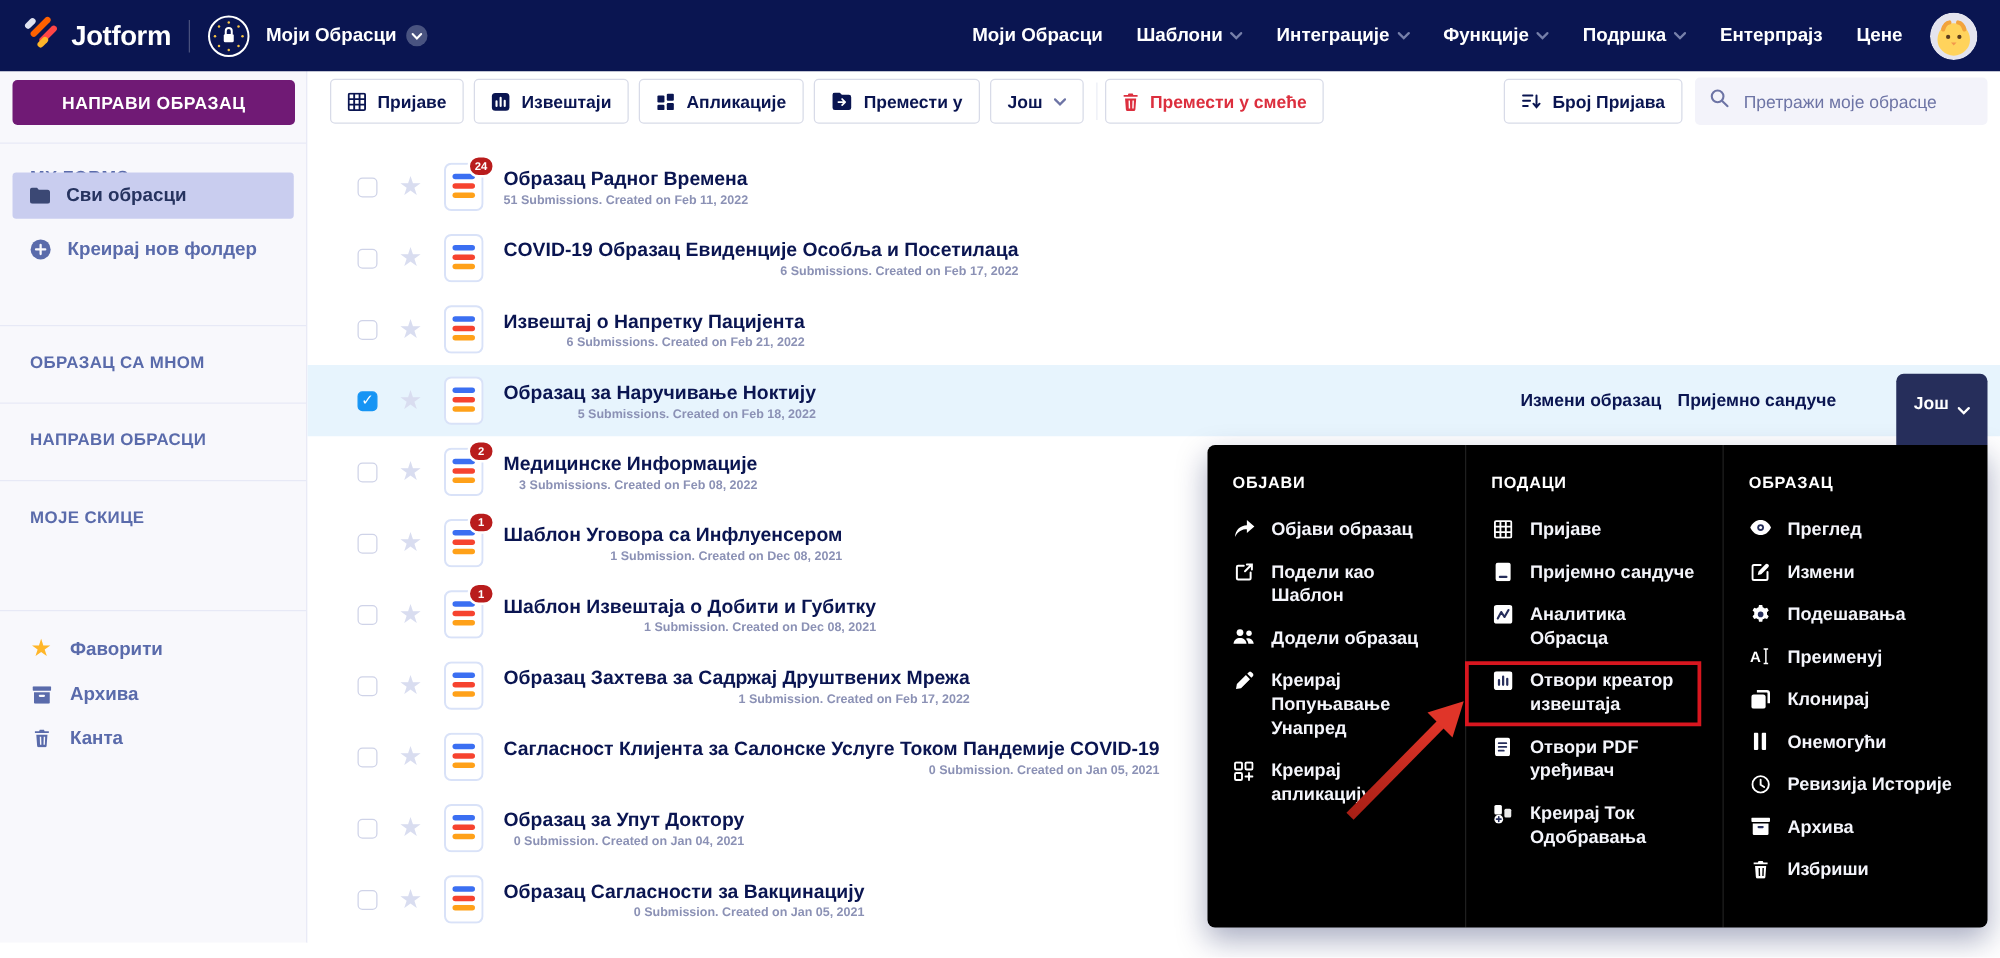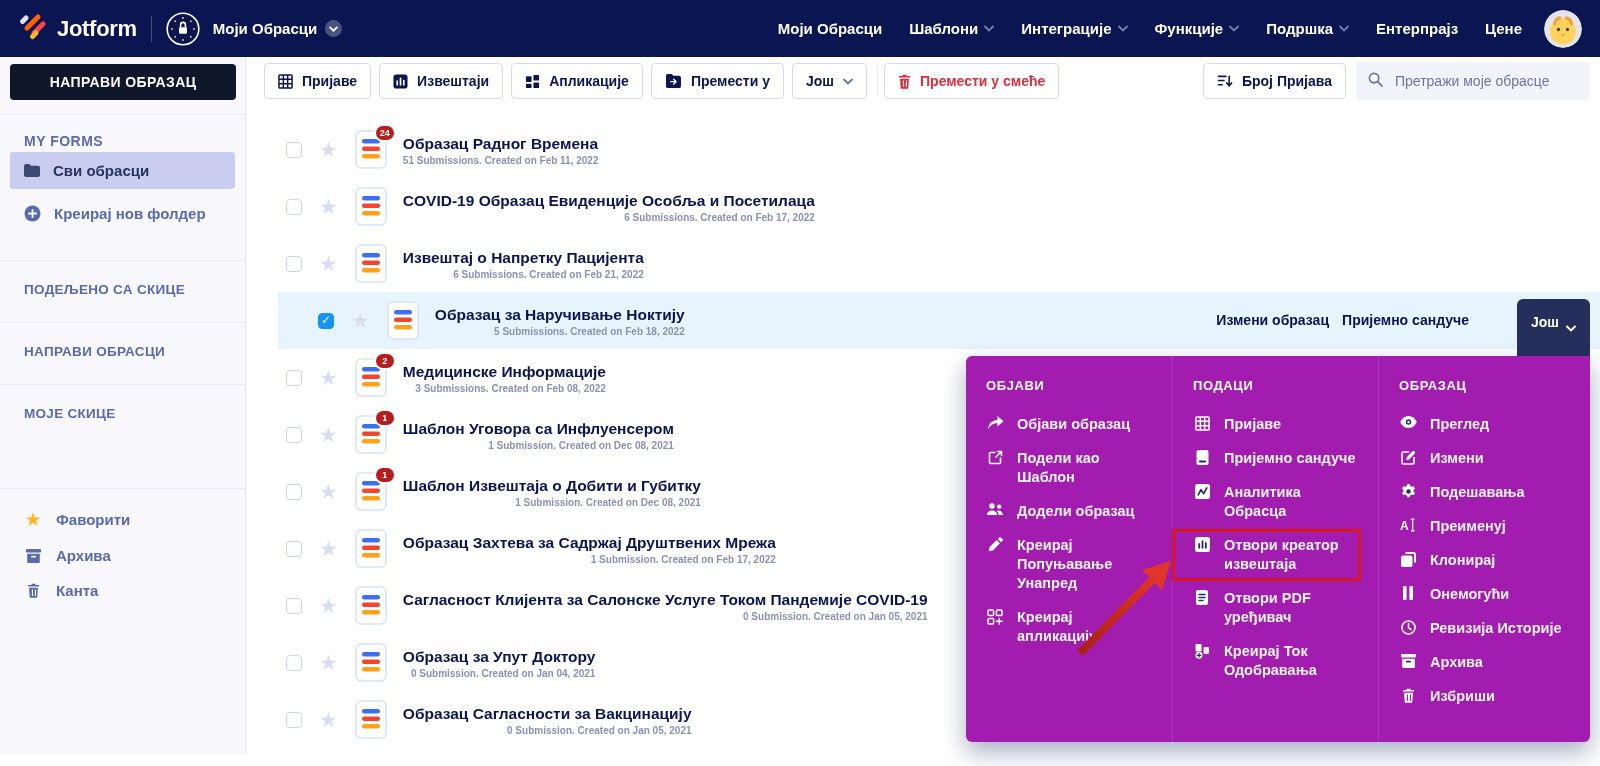--- a/index.html
+++ b/index.html
@@ -18,26 +18,26 @@
   .ws-caret{width:17px;height:17px;border-radius:50%;background:#495380;display:flex;align-items:center;justify-content:center;}
   .nav-spacer{flex:1;}
   .nav-links{display:flex;align-items:center;gap:27px;margin-right:22px;}
   .nav-link{color:#fff;font-size:15px;font-weight:600;display:flex;align-items:center;gap:6px;cursor:pointer;white-space:nowrap;}
   .nav-link svg{opacity:.75;}
   .avatar{width:38px;height:38px;border-radius:50%;overflow:hidden;cursor:pointer;flex:none;}
 
   
   .sidebar{position:absolute;top:57px;left:0;width:246px;bottom:0;background:#f8f8fc;
            border-right:1px solid #e3e5f3;box-sizing:border-box;}
-  .create-btn{position:absolute;top:7px;left:10px;width:226px;height:36px;background:#0f172a;
+  .create-btn{position:absolute;top:7px;left:10px;width:226px;height:36px;background:#701a75;
               border:none;border-radius:4px;color:#fff;font-size:14px;font-weight:700;letter-spacing:.4px;
               cursor:pointer;font-family:inherit;}
   .sb-divider{position:absolute;left:0;right:0;height:1px;background:#e7e9f6;}
   .sb-group{position:absolute;left:24px;top:76px;color:#5a6bab;font-size:14px;font-weight:700;letter-spacing:.5px;}
-  .sb-items{position:absolute;top:95px;left:10px;right:10px;}
+  .sb-items{position:absolute;top:81px;left:10px;right:10px;}
   .sb-item{display:flex;align-items:center;gap:13px;height:37px;padding:0 14px;border-radius:3px;
            color:#5a6bab;font-size:15px;font-weight:600;cursor:pointer;margin-bottom:6px;}
   .sb-item.active{background:#c9cdef;color:#26335f;}
   .sb-sections{position:absolute;top:203px;left:0;right:0;}
   .sb-section{position:relative;height:62px;}
   .sb-section .lbl{position:absolute;left:24px;top:22px;color:#5a6bab;font-size:13.5px;font-weight:700;letter-spacing:.3px;cursor:pointer;}
   .sb-section .line{position:absolute;left:0;right:0;top:0;height:1px;background:#e7e9f6;}
   .sb-footer{position:absolute;top:431px;left:0;right:0;}
   .sb-footer .line{height:1px;background:#e7e9f6;margin-bottom:12px;}
   .sb-foot-item{display:flex;align-items:center;gap:14px;padding:9px 24px;color:#5a6bab;
@@ -58,21 +58,21 @@
   .tb-spacer{flex:1;}
   .search-box{display:flex;align-items:center;gap:10px;width:234px;height:38px;background:#f3f3fa;
               border-radius:4px;padding:0 12px;box-sizing:border-box;color:#6d74a5;}
   .search-box input{border:none;background:transparent;outline:none;font-size:14px;color:#3c436f;
                     font-family:inherit;width:100%;}
   .search-box input::placeholder{color:#6d74a5;}
 
   
   .form-list{position:absolute;top:64px;left:0;right:0;}
   .form-row{position:relative;height:57px;display:flex;align-items:center;padding-left:40px;cursor:pointer;}
-  .form-row.selected{background:#e7f4fd;margin-left:32px;}
+  .form-row.selected{background:#e7f4fd;}
   .chk{width:16px;height:16px;border:1.5px solid #cfd3e8;border-radius:4px;background:#fff;
        box-sizing:border-box;flex:none;cursor:pointer;}
   .chk.checked{background:#1694f4;border-color:#1694f4;position:relative;}
   .chk.checked::after{content:"✓";position:absolute;left:2px;top:-1px;color:#fff;font-size:12px;font-weight:700;}
   .row-star{margin-left:17px;color:#d9ddf0;font-size:21px;line-height:1;flex:none;cursor:pointer;}
   .ficon{position:relative;margin-left:17px;flex:none;width:32px;height:39px;}
   .badge{position:absolute;top:-6px;right:-9px;min-width:12px;height:14px;padding:0 3px;background:#b91c1c;
          border:2px solid #fff;border-radius:9px;color:#fff;font-size:9px;font-weight:700;
          display:flex;align-items:center;justify-content:center;}
   .row-text{margin-left:16px;}
@@ -80,21 +80,21 @@
   .row-meta{color:#8b91b5;font-size:10px;font-weight:600;margin-top:2px;text-align:right;}
   .row-action{position:absolute;top:20px;color:#0a1551;font-size:14px;font-weight:600;cursor:pointer;white-space:nowrap;}
   .row-action.a0{right:271px;}
   .row-action.a1{right:131px;}
 
   
   .more-btn{position:absolute;left:1517px;top:299px;width:73px;height:57px;background:#262e5b;
             border:none;border-radius:6px 6px 0 0;color:#fff;font-size:14px;font-weight:700;
             cursor:pointer;font-family:inherit;display:flex;align-items:flex-start;justify-content:center;
             padding-top:15px;gap:7px;z-index:8;}
-  .menu{position:absolute;left:966px;top:356px;width:624px;height:386px;background:#a21caf;
+  .menu{position:absolute;left:966px;top:356px;width:624px;height:386px;background:#000000;
         border-radius:6px 0 6px 6px;box-shadow:0 10px 24px rgba(10,21,81,.35);z-index:7;
         display:flex;--hole:#262e5b;}
   .menu-col{width:206px;box-sizing:border-box;padding:22px 20px 0 20px;}
   .menu-col + .menu-col{border-left:1px solid rgba(255,255,255,.12);}
   .menu-col:last-child{width:212px;}
   .menu-title{color:#fff;font-size:13px;font-weight:800;letter-spacing:.6px;margin-bottom:22px;}
   .menu-item{display:flex;align-items:flex-start;gap:13px;color:#f4f5fb;font-size:14.5px;font-weight:600;
              line-height:19px;margin-bottom:15px;cursor:pointer;white-space:pre-line;}
   .menu-item .mi{flex:none;width:18px;display:flex;justify-content:center;margin-top:1px;color:#fff;}
   .menu-item.highlighted{outline:3px solid #d8161f;outline-offset:4px;margin-left:-14px;padding-left:14px;margin-right:4px;}
@@ -223,21 +223,21 @@
               <circle cx="8.5" cy="8.5" r="8" fill="currentColor"></circle>
               <path d="M8.5 4.8v7.4M4.8 8.5h7.4" stroke="#f8f8fc" stroke-width="1.8" stroke-linecap="round"></path>
             </svg>
           </span>
           <span>Креирај нов фолдер</span>
         </div>
       </div>
     <div class="sb-sections" id="sb-sections">
         <div class="sb-section">
           <div class="line"></div>
-          <div class="lbl">ПОДЕЉЕНО СА СКИЦЕ</div>
+          <div class="lbl">ОБРАЗАЦ СА МНОМ</div>
         </div>
         <div class="sb-section">
           <div class="line"></div>
           <div class="lbl">НАПРАВИ ОБРАСЦИ</div>
         </div>
         <div class="sb-section">
           <div class="line"></div>
           <div class="lbl">МОЈЕ СКИЦЕ</div>
         </div>
       </div>

